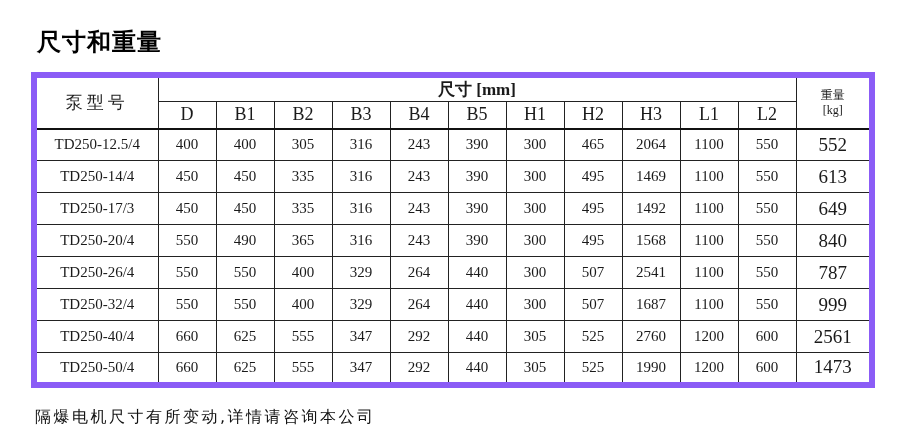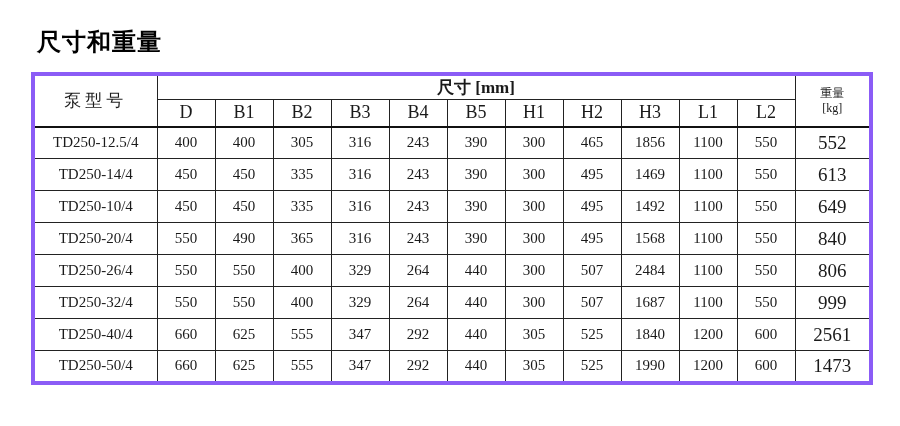--- a/index.html
+++ b/index.html
@@ -18,21 +18,21 @@
     font-family: "DejaVu Sans", "Liberation Sans", sans-serif;
     font-weight: bold;
     font-size: 24px;
     letter-spacing: 1px;
     color: #000;
   }
   table.spec {
     border-collapse: collapse;
     table-layout: fixed;
     width: 838px;
-    border: 4px solid #8b5cf6;
+    border: 6px solid #8b5cf6;
   }
   table.spec th, table.spec td {
     border: 1px solid #222;
     text-align: center;
     vertical-align: middle;
     padding: 0;
     overflow: hidden;
     white-space: nowrap;
   }
   thead tr.group-row { height: 25px; }
@@ -116,42 +116,42 @@
         <tr>
           <td class="model-cell">TD250-12.5/4</td>
           <td class="dim-cell">400</td>
           <td class="dim-cell">400</td>
           <td class="dim-cell">305</td>
           <td class="dim-cell">316</td>
           <td class="dim-cell">243</td>
           <td class="dim-cell">390</td>
           <td class="dim-cell">300</td>
           <td class="dim-cell">465</td>
-          <td class="dim-cell">1856</td>
+          <td class="dim-cell">2064</td>
           <td class="dim-cell">1100</td>
           <td class="dim-cell">550</td>
           <td class="weight-cell">552</td>
         </tr>
         <tr>
           <td class="model-cell">TD250-14/4</td>
           <td class="dim-cell">450</td>
           <td class="dim-cell">450</td>
           <td class="dim-cell">335</td>
           <td class="dim-cell">316</td>
           <td class="dim-cell">243</td>
           <td class="dim-cell">390</td>
           <td class="dim-cell">300</td>
           <td class="dim-cell">495</td>
           <td class="dim-cell">1469</td>
           <td class="dim-cell">1100</td>
           <td class="dim-cell">550</td>
           <td class="weight-cell">613</td>
         </tr>
         <tr>
-          <td class="model-cell">TD250-10/4</td>
+          <td class="model-cell">TD250-17/3</td>
           <td class="dim-cell">450</td>
           <td class="dim-cell">450</td>
           <td class="dim-cell">335</td>
           <td class="dim-cell">316</td>
           <td class="dim-cell">243</td>
           <td class="dim-cell">390</td>
           <td class="dim-cell">300</td>
           <td class="dim-cell">495</td>
           <td class="dim-cell">1492</td>
           <td class="dim-cell">1100</td>
@@ -176,24 +176,24 @@
         <tr>
           <td class="model-cell">TD250-26/4</td>
           <td class="dim-cell">550</td>
           <td class="dim-cell">550</td>
           <td class="dim-cell">400</td>
           <td class="dim-cell">329</td>
           <td class="dim-cell">264</td>
           <td class="dim-cell">440</td>
           <td class="dim-cell">300</td>
           <td class="dim-cell">507</td>
-          <td class="dim-cell">2484</td>
-          <td class="dim-cell">1100</td>
-          <td class="dim-cell">550</td>
-          <td class="weight-cell">806</td>
+          <td class="dim-cell">2541</td>
+          <td class="dim-cell">1100</td>
+          <td class="dim-cell">550</td>
+          <td class="weight-cell">787</td>
         </tr>
         <tr>
           <td class="model-cell">TD250-32/4</td>
           <td class="dim-cell">550</td>
           <td class="dim-cell">550</td>
           <td class="dim-cell">400</td>
           <td class="dim-cell">329</td>
           <td class="dim-cell">264</td>
           <td class="dim-cell">440</td>
           <td class="dim-cell">300</td>
@@ -206,21 +206,21 @@
         <tr>
           <td class="model-cell">TD250-40/4</td>
           <td class="dim-cell">660</td>
           <td class="dim-cell">625</td>
           <td class="dim-cell">555</td>
           <td class="dim-cell">347</td>
           <td class="dim-cell">292</td>
           <td class="dim-cell">440</td>
           <td class="dim-cell">305</td>
           <td class="dim-cell">525</td>
-          <td class="dim-cell">1840</td>
+          <td class="dim-cell">2760</td>
           <td class="dim-cell">1200</td>
           <td class="dim-cell">600</td>
           <td class="weight-cell">2561</td>
         </tr>
         <tr>
           <td class="model-cell">TD250-50/4</td>
           <td class="dim-cell">660</td>
           <td class="dim-cell">625</td>
           <td class="dim-cell">555</td>
           <td class="dim-cell">347</td>
@@ -229,13 +229,14 @@
           <td class="dim-cell">305</td>
           <td class="dim-cell">525</td>
           <td class="dim-cell">1990</td>
           <td class="dim-cell">1200</td>
           <td class="dim-cell">600</td>
           <td class="weight-cell">1473</td>
         </tr>
       </tbody>
   </table>
 
+  <p class="footer-note">隔爆电机尺寸有所变动,详情请咨询本公司</p>
 </div>
 
 </body></html>

